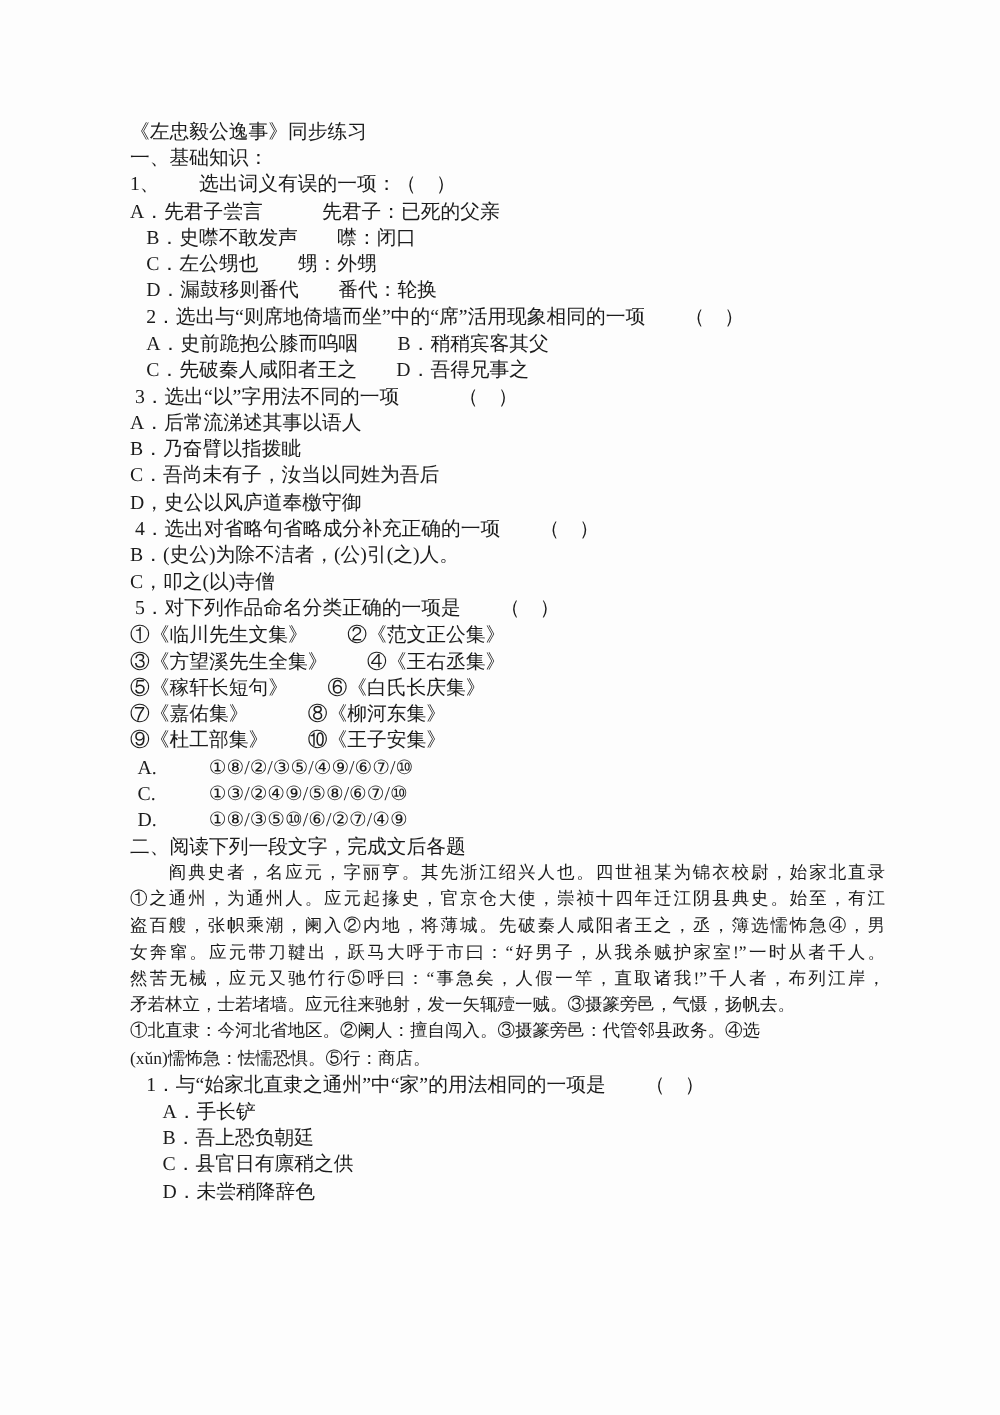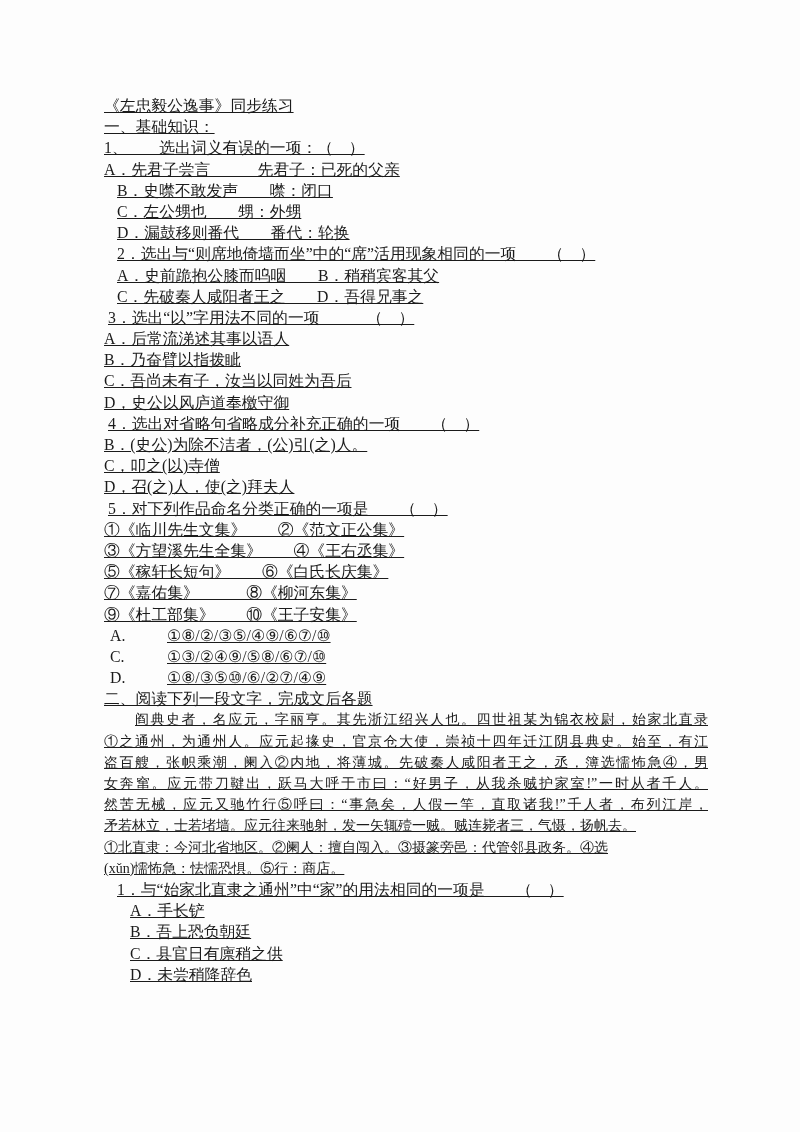--- a/index.html
+++ b/index.html
@@ -6,21 +6,20 @@
   .page{
     position:relative;
     width:800px;height:1132px;
     background:#fdfdfd;
     box-sizing:border-box;
     padding:95px 92px 0 104px;
     font-family:"Liberation Serif","DejaVu Serif",serif;
     font-size:15.8px;
     color:#1b1b1b;
     overflow:hidden;
-    text-decoration:underline;
   }
   .line{
     height:21.2px;
     line-height:21.2px;
     white-space:nowrap;
     overflow:visible;
   }
   
   .pline{
     font-size:14px;
@@ -57,41 +56,40 @@
 
   <div class="line mq">3．选出“以”字用法不同的一项　　　（　）</div>
   <div class="line">A．后常流涕述其事以语人</div>
   <div class="line">B．乃奋臂以指拨眦</div>
   <div class="line">C．吾尚未有子，汝当以同姓为吾后</div>
   <div class="line">D，史公以风庐道奉檄守御</div>
 
   <div class="line mq">4．选出对省略句省略成分补充正确的一项　　（　）</div>
   <div class="line">B．(史公)为除不洁者，(公)引(之)人。</div>
   <div class="line">C，叩之(以)寺僧</div>
-  <div class="line">D，召(之)人，使(之)拜夫人</div>
 
   <div class="line mq">5．对下列作品命名分类正确的一项是　　（　）</div>
   <div class="line">①《临川先生文集》　　②《范文正公集》</div>
   <div class="line">③《方望溪先生全集》　　④《王右丞集》</div>
   <div class="line">⑤《稼轩长短句》　　⑥《白氏长庆集》</div>
   <div class="line">⑦《嘉佑集》　　　⑧《柳河东集》</div>
   <div class="line">⑨《杜工部集》　　⑩《王子安集》</div>
 
   <div class="line ans"><span class="ans-letter">A.</span><span>①⑧/②/③⑤/④⑨/⑥⑦/⑩</span></div>
   <div class="line ans"><span class="ans-letter">C.</span><span>①③/②④⑨/⑤⑧/⑥⑦/⑩</span></div>
   <div class="line ans"><span class="ans-letter">D.</span><span>①⑧/③⑤⑩/⑥/②⑦/④⑨</span></div>
 
   <div class="line">二、阅读下列一段文字，完成文后各题</div>
 
   <div class="line pline p-first">阎典史者，名应元，字丽亨。其先浙江绍兴人也。四世祖某为锦衣校尉，始家北直录</div>
   <div class="line pline">①之通州，为通州人。应元起掾史，官京仓大使，崇祯十四年迁江阴县典史。始至，有江</div>
   <div class="line pline">盗百艘，张帜乘潮，阑入②内地，将薄城。先破秦人咸阳者王之，丞，簿选懦怖急④，男</div>
   <div class="line pline">女奔窜。应元带刀鞬出，跃马大呼于市曰：“好男子，从我杀贼护家室!”一时从者千人。</div>
   <div class="line pline">然苦无械，应元又驰竹行⑤呼曰：“事急矣，人假一竿，直取诸我!”千人者，布列江岸，</div>
-  <div class="line pline noj">矛若林立，士若堵墙。应元往来驰射，发一矢辄殪一贼。贼连毙者三，气慑，扬帆去。</div>
+  <div class="line pline noj">矛若林立，士若堵墙。应元往来驰射，发一矢辄殪一贼。③摄篆旁邑，气慑，扬帆去。</div>
 
   <div class="line pline noj">①北直隶：今河北省地区。②阑人：擅自闯入。③摄篆旁邑：代管邻县政务。④选</div>
   <div class="line pline noj">(xǔn)懦怖急：怯懦恐惧。⑤行：商店。</div>
 
   <div class="line m1">1．与“始家北直隶之通州”中“家”的用法相同的一项是　　（　）</div>
   <div class="line m2">A．手长铲</div>
   <div class="line m2">B．吾上恐负朝廷</div>
   <div class="line m2">C．县官日有廪稍之供</div>
   <div class="line m2">D．未尝稍降辞色</div>
 

